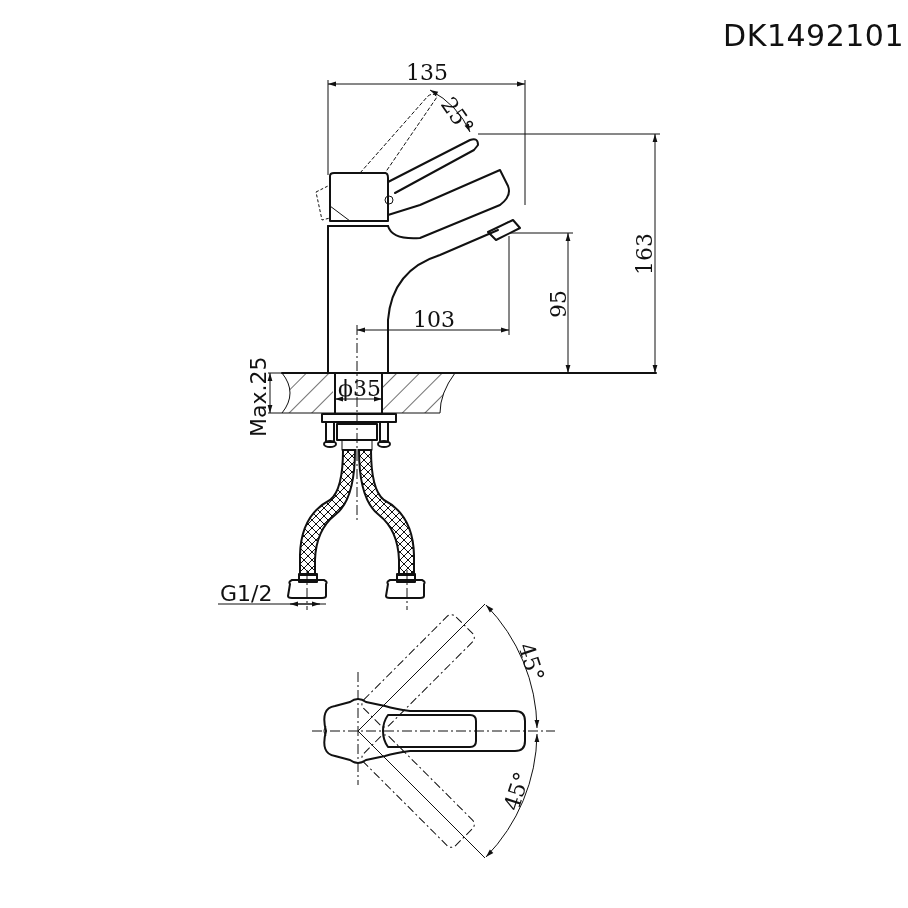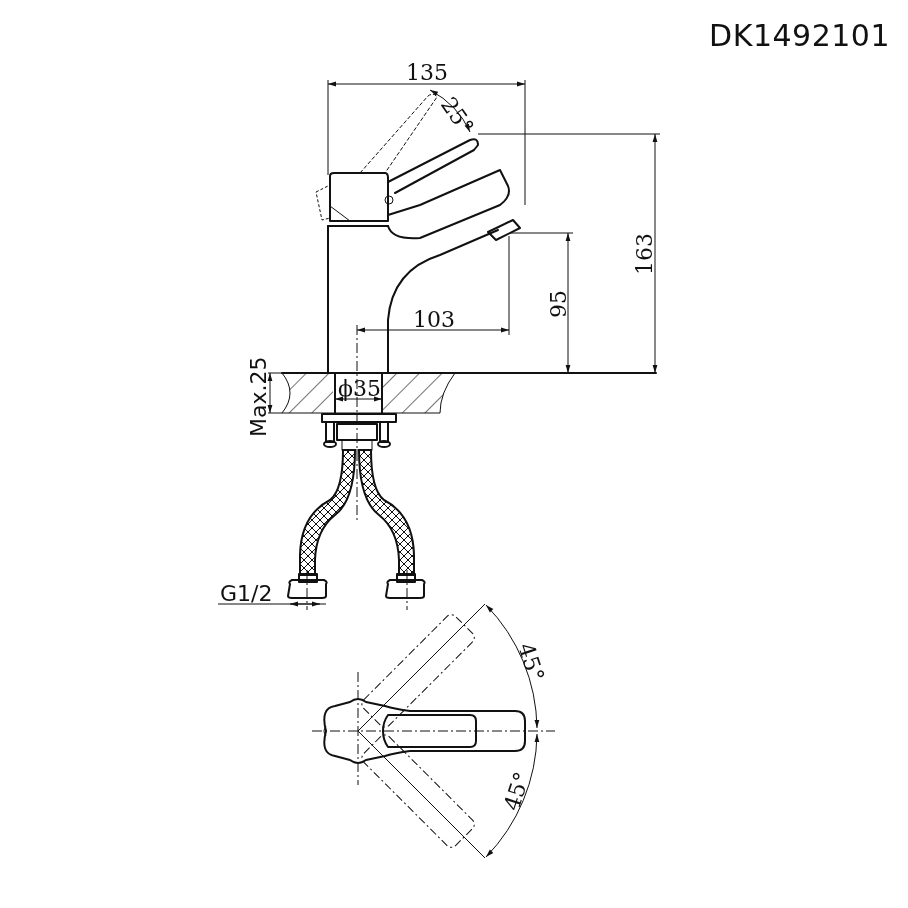--- a/index.html
+++ b/index.html
@@ -1,18 +1,18 @@
 <!DOCTYPE html>
 <html><head>
 <meta charset="utf-8">
 <style>
   html, body { margin: 0; padding: 0; background: #ffffff; }
   body { width: 908px; height: 908px; position: relative; overflow: hidden; }
   .model-code {
-    position: absolute; right: 18px; top: 18px;
+    position: absolute; right: 4px; top: 18px;
     font-family: "DejaVu Sans", sans-serif; font-size: 30px; color: #111;
     letter-spacing: 0.5px;
   }
   svg { position: absolute; left: 0; top: 0; }
   .ln { stroke: #111; stroke-width: 2; fill: none; stroke-linejoin: round; stroke-linecap: round; }
   .thin { stroke: #111; stroke-width: 1; fill: none; }
   .dash { stroke: #111; stroke-width: 1; fill: none; stroke-dasharray: 10 3 2 3; }
   .dim-text { font-family: "DejaVu Serif", serif; font-size: 22px; fill: #111; }
   .sans-text { font-family: "DejaVu Sans", sans-serif; font-size: 22px; fill: #111; }
   .hatch { fill: url(#hatch); stroke: none; }

